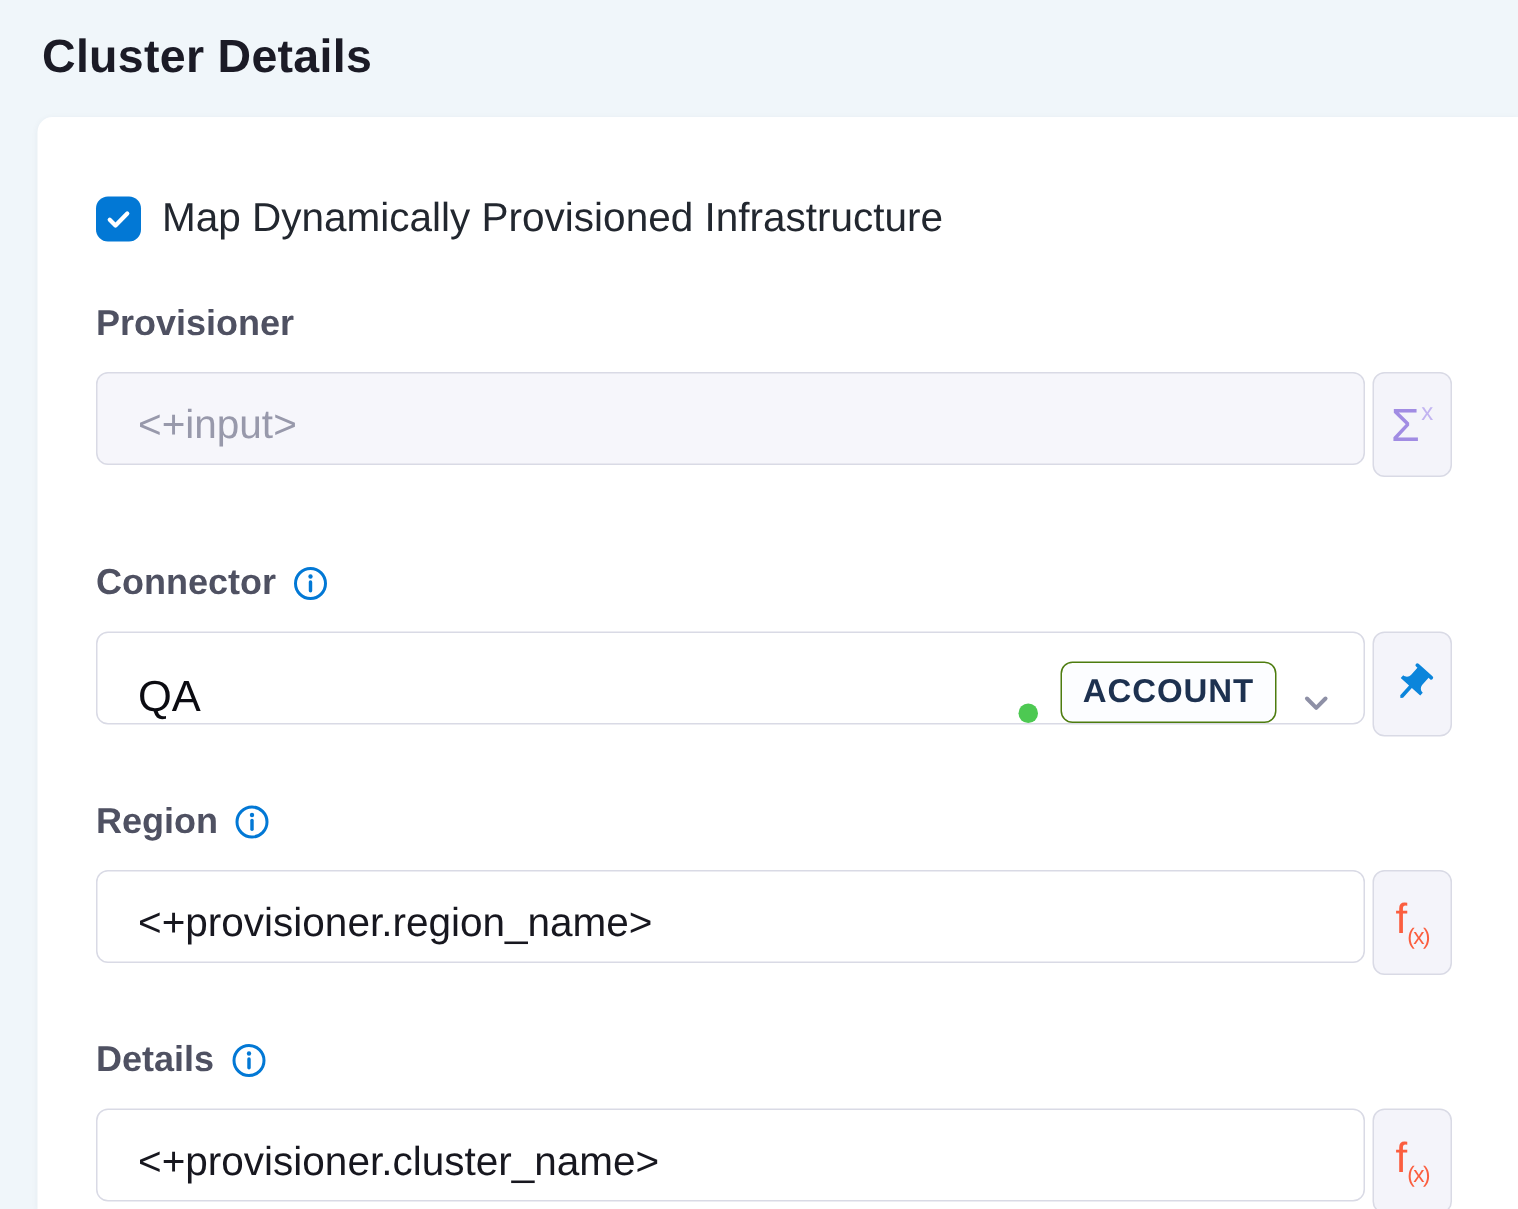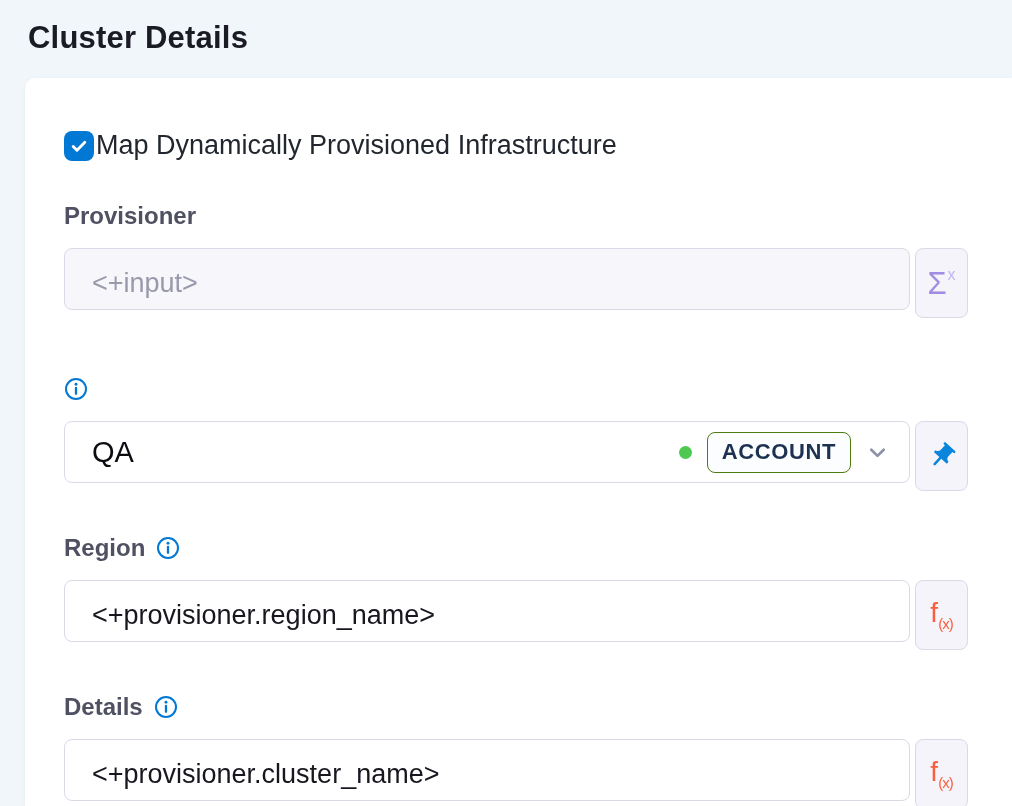--- a/index.html
+++ b/index.html
@@ -14,21 +14,21 @@
     font-size:31px;font-weight:700;color:#1b1b26;letter-spacing:.2px;text-align:center;
   }
   .card{
     position:absolute;left:25px;top:78px;right:0;bottom:0;
     background:#ffffff;border-top-left-radius:10px;
     box-shadow:0 1px 4px rgba(40,60,80,.05);
   }
   .card-inner{padding:52px 44px 0 39px;}
 
   
-  .checkbox-row{display:flex;align-items:center;gap:2px;margin-bottom:40px;}
+  .checkbox-row{display:flex;align-items:center;gap:14px;margin-bottom:40px;}
   .checkbox{
     width:30px;height:30px;border-radius:8px;background:#0278d5;
     display:flex;align-items:center;justify-content:center;flex:0 0 auto;cursor:pointer;
   }
   .checkbox-label{font-size:27px;color:#22272f;}
 
   
   .field-group{margin-bottom:42px;}
   .field-group.gap-lg{margin-bottom:56px;}
   .label-row{display:flex;align-items:center;gap:11px;margin-bottom:17px;height:30px;}
@@ -53,21 +53,21 @@
   }
   .sigma{color:#a18ce3;font-size:31px;line-height:1;}
   .sigma .sup{font-size:16px;color:#c2b4f1;vertical-align:14px;margin-left:1px;}
   .fx{color:#fb5e3f;font-size:28px;line-height:1;}
   .fx .sub{font-size:15px;vertical-align:-7px;letter-spacing:-1px;}
 
   
   .connector-field{
     width:846px;height:62px;box-sizing:border-box;
     border:1px solid #d9dae5;border-radius:8px;background:#ffffff;
-    display:flex;align-items:center;padding:0 16px 0 27px;cursor:pointer;
+    display:flex;align-items:flex-end;padding:0 16px 0 27px;cursor:pointer;
   }
   .connector-value{font-size:29px;color:#0b0b11;flex:1;}
   .status-dot{width:13px;height:13px;border-radius:50%;background:#4dc952;margin-right:15px;flex:0 0 auto;}
   .scope-badge{
     border:1px solid #4d7c0f;border-radius:8px;background:#fcfdff;
     padding:6px 14px 7px;font-size:22px;font-weight:700;color:#1d3150;
     letter-spacing:.6px;margin-right:13px;flex:0 0 auto;
   }
   .chevron{display:flex;align-items:center;margin-right:2px;cursor:pointer;}
 </style>
@@ -97,20 +97,21 @@
       <div class="control-row">
         <input class="text-field disabled" disabled="" placeholder="&lt;+input&gt;" style="">
         <button class="side-btn">
           <span class="sigma"><span>Σ</span><span class="sup">x</span></span>
         </button>
       </div>
     </div>
 
     <div class="field-group">
       <div class="label-row">
+        <span class="field-label">Connector</span>
         <span class="info-icon">
           <svg width="24" height="24" viewBox="0 0 24 24">
               <circle cx="12" cy="12" r="10" fill="none" stroke="#0278d5" stroke-width="2"></circle>
               <line x1="12" y1="11" x2="12" y2="16.8" stroke="#0278d5" stroke-width="2.3" stroke-linecap="round"></line>
               <circle cx="12" cy="7.3" r="1.45" fill="#0278d5"></circle>
             </svg>
         </span>
       </div>
       <div class="control-row">
         <div class="connector-field">

